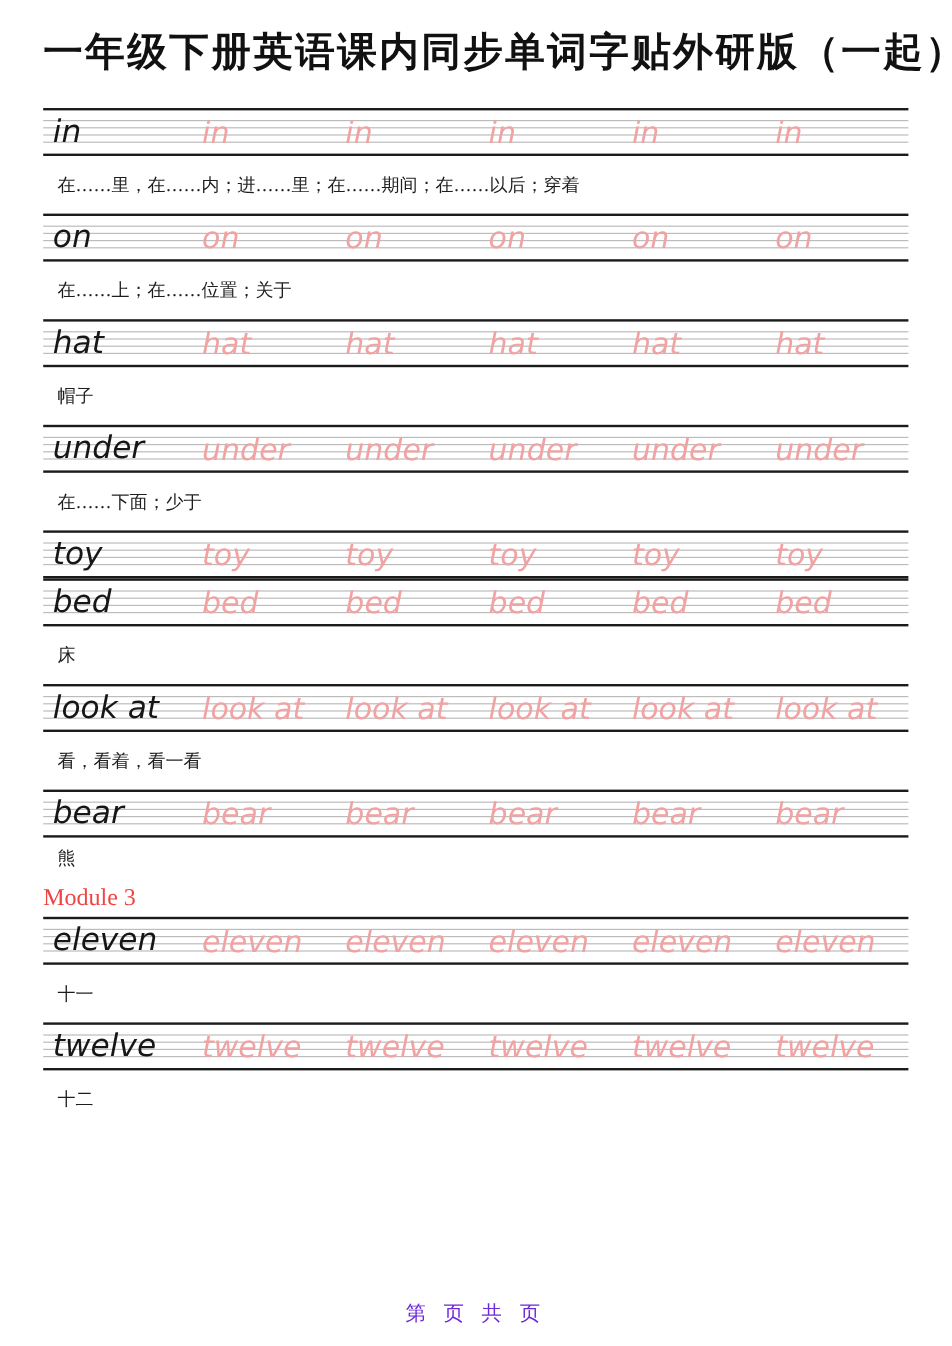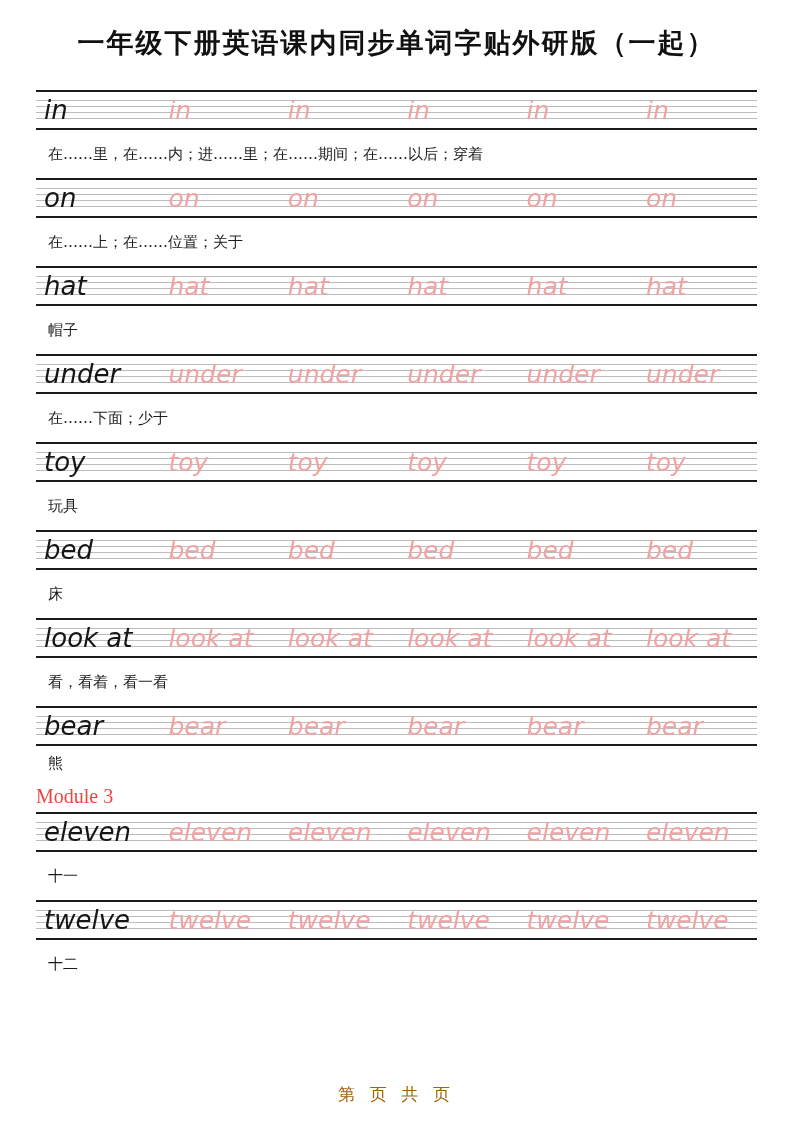--- a/index.html
+++ b/index.html
@@ -18,21 +18,21 @@
     flex-direction: column;
     font-family: "Liberation Sans", sans-serif;
     overflow: hidden;
   }
   .title {
     margin-top: 22px;
     height: 42px;
     line-height: 42px;
     margin-bottom: 26px;
     text-align: center;
-    font-size: 27px;
+    font-size: 33px;
     font-weight: bold;
     letter-spacing: 2px;
     color: #111111;
     font-family: "Liberation Sans", sans-serif;
     white-space: nowrap;
   }
   
   .word-row {
     height: 40px;
     box-sizing: border-box;
@@ -95,21 +95,21 @@
     font-size: 20px;
     color: #ef4444;
     font-family: "Liberation Serif", serif;
   }
   .footer {
     margin-top: auto;
     margin-bottom: 16px;
     text-align: center;
     font-size: 17px;
     letter-spacing: 5px;
-    color: #a16207;
+    color: #6d28d9;
     font-family: "Liberation Sans", sans-serif;
   }
 </style>
 </head>
 <body>
 
 <div class="page">
 
   <div class="title">一年级下册英语课内同步单词字贴外研版（一起）</div>
 
@@ -162,23 +162,20 @@
   </div>
 
   <div class="word-row">
     <span class="cell-first word">toy</span>
     <span class="cell trace">toy</span>
     <span class="cell trace">toy</span>
     <span class="cell trace">toy</span>
     <span class="cell trace">toy</span>
     <span class="cell trace">toy</span>
   </div>
-  <div class="def-row">
-    <span>玩具</span>
-  </div>
 
   <div class="word-row">
     <span class="cell-first word">bed</span>
     <span class="cell trace">bed</span>
     <span class="cell trace">bed</span>
     <span class="cell trace">bed</span>
     <span class="cell trace">bed</span>
     <span class="cell trace">bed</span>
   </div>
   <div class="def-row">

